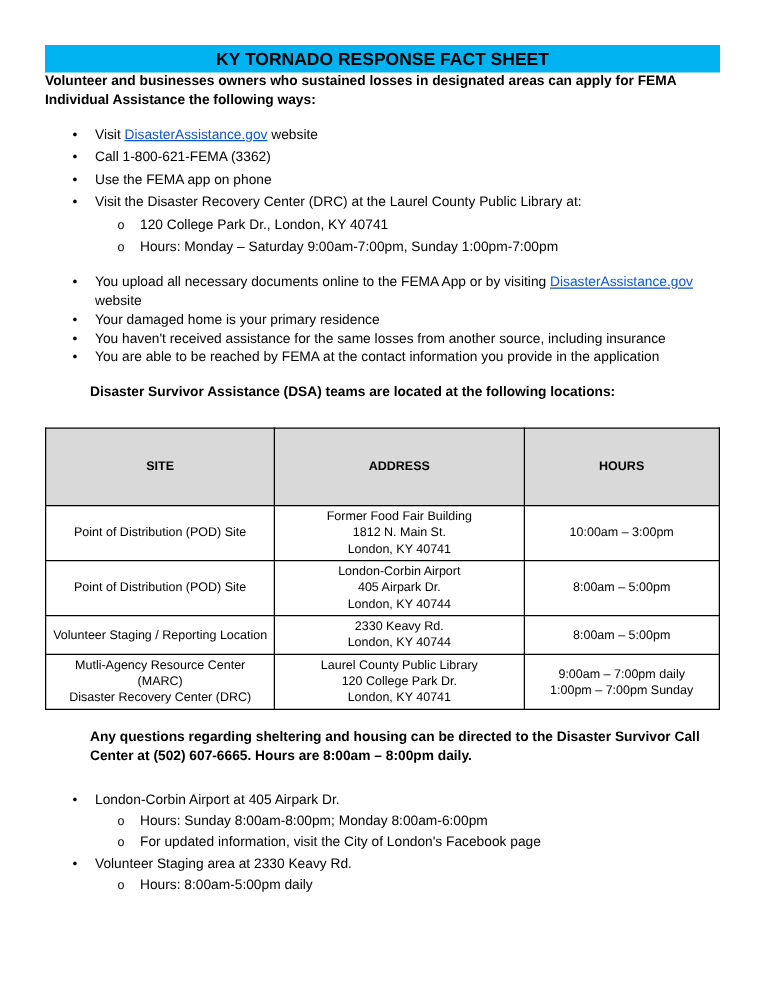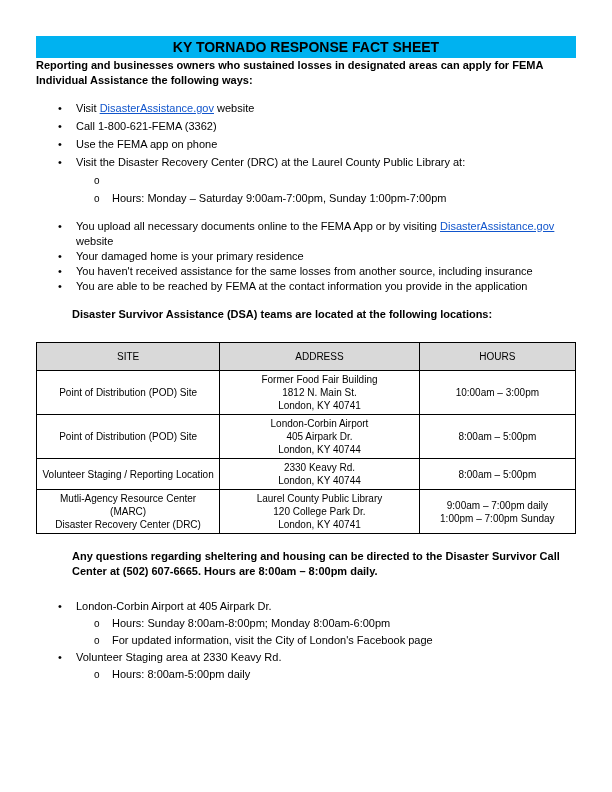--- a/index.html
+++ b/index.html
@@ -63,53 +63,54 @@
     text-align: center;
     margin-bottom: 15px;
   }
   table.dsa th, table.dsa td {
     border: 1px solid #000;
     vertical-align: middle;
     padding: 2px 4px;
   }
   table.dsa th {
     background: var(--table-header-bg, #d9d9d9);
-    font-weight: normal;
-    padding: 7px 4px;
+    font-weight: bold;
+    padding: 24px 4px;
   }
   .mb-20 { margin-bottom: 20px; padding-left: 36px; }
 </style>
 </head>
 <body>
 
 <div class="page">
 
   <div class="titlebar">KY TORNADO RESPONSE FACT SHEET</div>
 
-  <div class="para-bold">Reporting and businesses owners who sustained losses in designated areas can apply for FEMA Individual Assistance the following ways:</div>
+  <div class="para-bold">Volunteer and businesses owners who sustained losses in designated areas can apply for FEMA Individual Assistance the following ways:</div>
 
   <div class="list list-spaced">
     <div class="item">
       <span class="marker">•</span>
       <span class="li-text"><span>Visit </span><span class="link">DisasterAssistance.gov</span><span> website</span></span>
     </div>
     <div class="item">
       <span class="marker">•</span>
       <span class="li-text">Call 1-800-621-FEMA (3362)</span>
     </div>
     <div class="item">
       <span class="marker">•</span>
       <span class="li-text">Use the FEMA app on phone</span>
     </div>
     <div class="item">
       <span class="marker">•</span>
       <span class="li-text">Visit the Disaster Recovery Center (DRC) at the Laurel County Public Library at:</span>
     </div>
     <div class="item sub">
       <span class="marker">o</span>
+      <span class="li-text">120 College Park Dr., London, KY 40741</span>
     </div>
     <div class="item sub">
       <span class="marker">o</span>
       <span class="li-text">Hours: Monday – Saturday 9:00am-7:00pm, Sunday 1:00pm-7:00pm</span>
     </div>
   </div>
 
 
   <div class="list">
     <div class="item">

